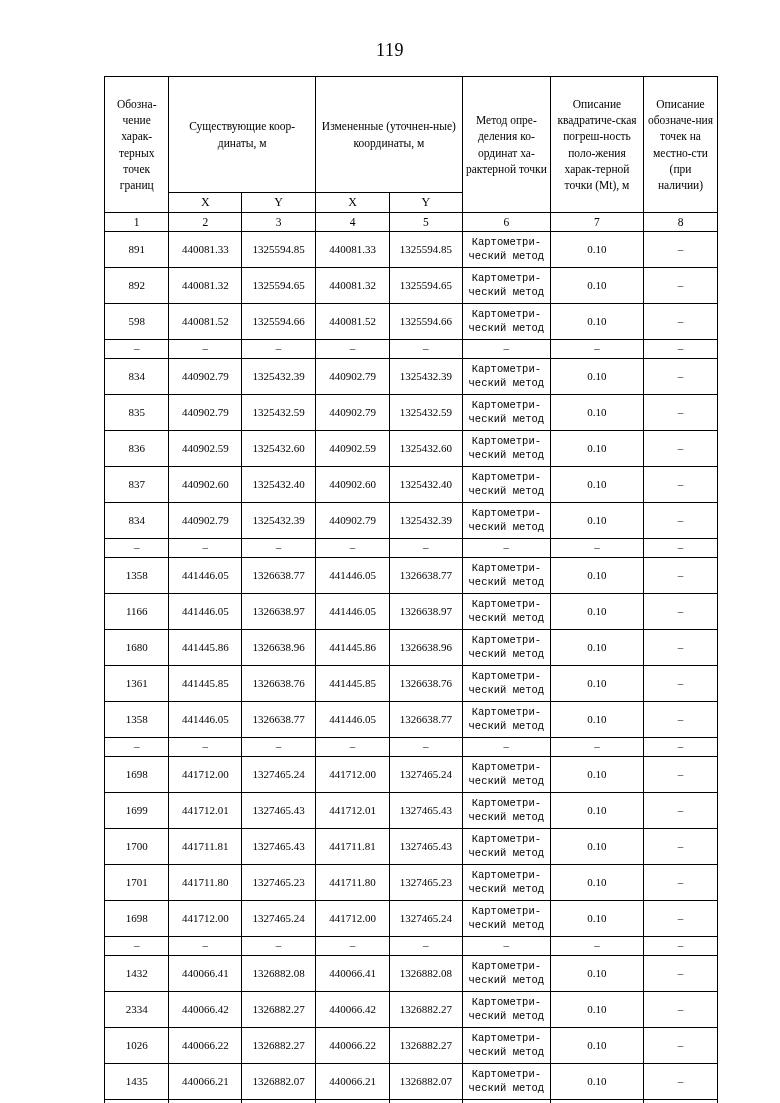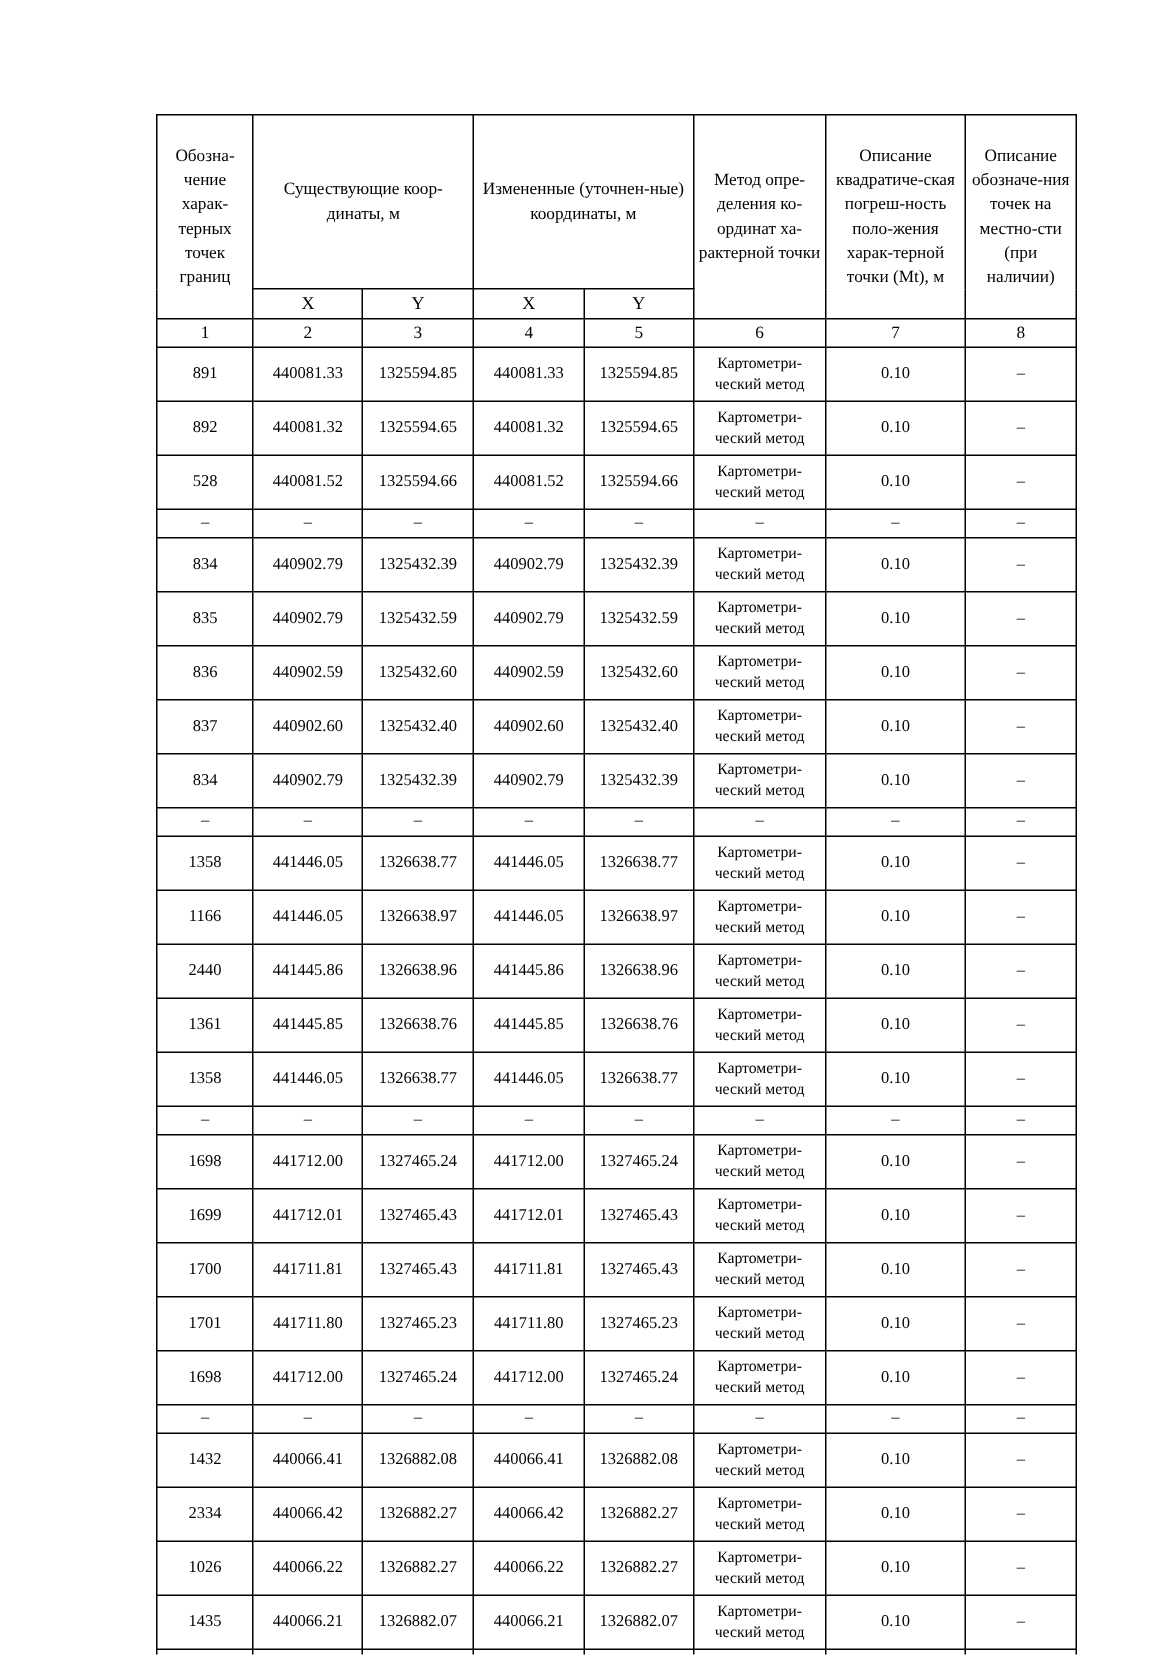--- a/index.html
+++ b/index.html
@@ -73,20 +73,21 @@
     line-height: 1.1;
   }
   td.cell {
     font-size: 11px;
     height: 33px;
     line-height: 1.25;
   }
   td.cell.method {
     font-size: 10.5px;
     line-height: 1.3;
+    font-family: Liberation Mono, monospace;
   }
   td.sep {
     font-size: 11px;
     height: 16px;
     padding: 0 2px;
     line-height: 1.05;
   }
   
   col.c1 { width: 54px; }
   col.c2 { width: 61px; }
@@ -95,20 +96,21 @@
   col.c5 { width: 61px; }
   col.c6 { width: 74px; }
   col.c7 { width: 78px; }
   col.c8 { width: 62px; }
 </style>
 </head>
 <body>
 
 <div class="page">
 
+  <div class="page-number">119</div>
 
   <div class="table-wrap">
     <table class="coord-table">
       <colgroup>
         <col class="c1">
           <col class="c2">
           <col class="c3">
           <col class="c4">
         <col class="c5">
           <col class="c6">
@@ -156,21 +158,21 @@
             <td class="cell">892</td>
             <td class="cell">440081.32</td>
             <td class="cell">1325594.65</td>
             <td class="cell">440081.32</td>
             <td class="cell">1325594.65</td>
             <td class="cell method">Картометри-ческий метод</td>
             <td class="cell">0.10</td>
             <td class="cell">–</td>
           </tr>
           <tr>
-            <td class="cell">528</td>
+            <td class="cell">598</td>
             <td class="cell">440081.52</td>
             <td class="cell">1325594.66</td>
             <td class="cell">440081.52</td>
             <td class="cell">1325594.66</td>
             <td class="cell method">Картометри-ческий метод</td>
             <td class="cell">0.10</td>
             <td class="cell">–</td>
           </tr>
           <tr>
             <td class="sep">–</td>
@@ -256,21 +258,21 @@
             <td class="cell">1166</td>
             <td class="cell">441446.05</td>
             <td class="cell">1326638.97</td>
             <td class="cell">441446.05</td>
             <td class="cell">1326638.97</td>
             <td class="cell method">Картометри-ческий метод</td>
             <td class="cell">0.10</td>
             <td class="cell">–</td>
           </tr>
           <tr>
-            <td class="cell">2440</td>
+            <td class="cell">1680</td>
             <td class="cell">441445.86</td>
             <td class="cell">1326638.96</td>
             <td class="cell">441445.86</td>
             <td class="cell">1326638.96</td>
             <td class="cell method">Картометри-ческий метод</td>
             <td class="cell">0.10</td>
             <td class="cell">–</td>
           </tr>
           <tr>
             <td class="cell">1361</td>

